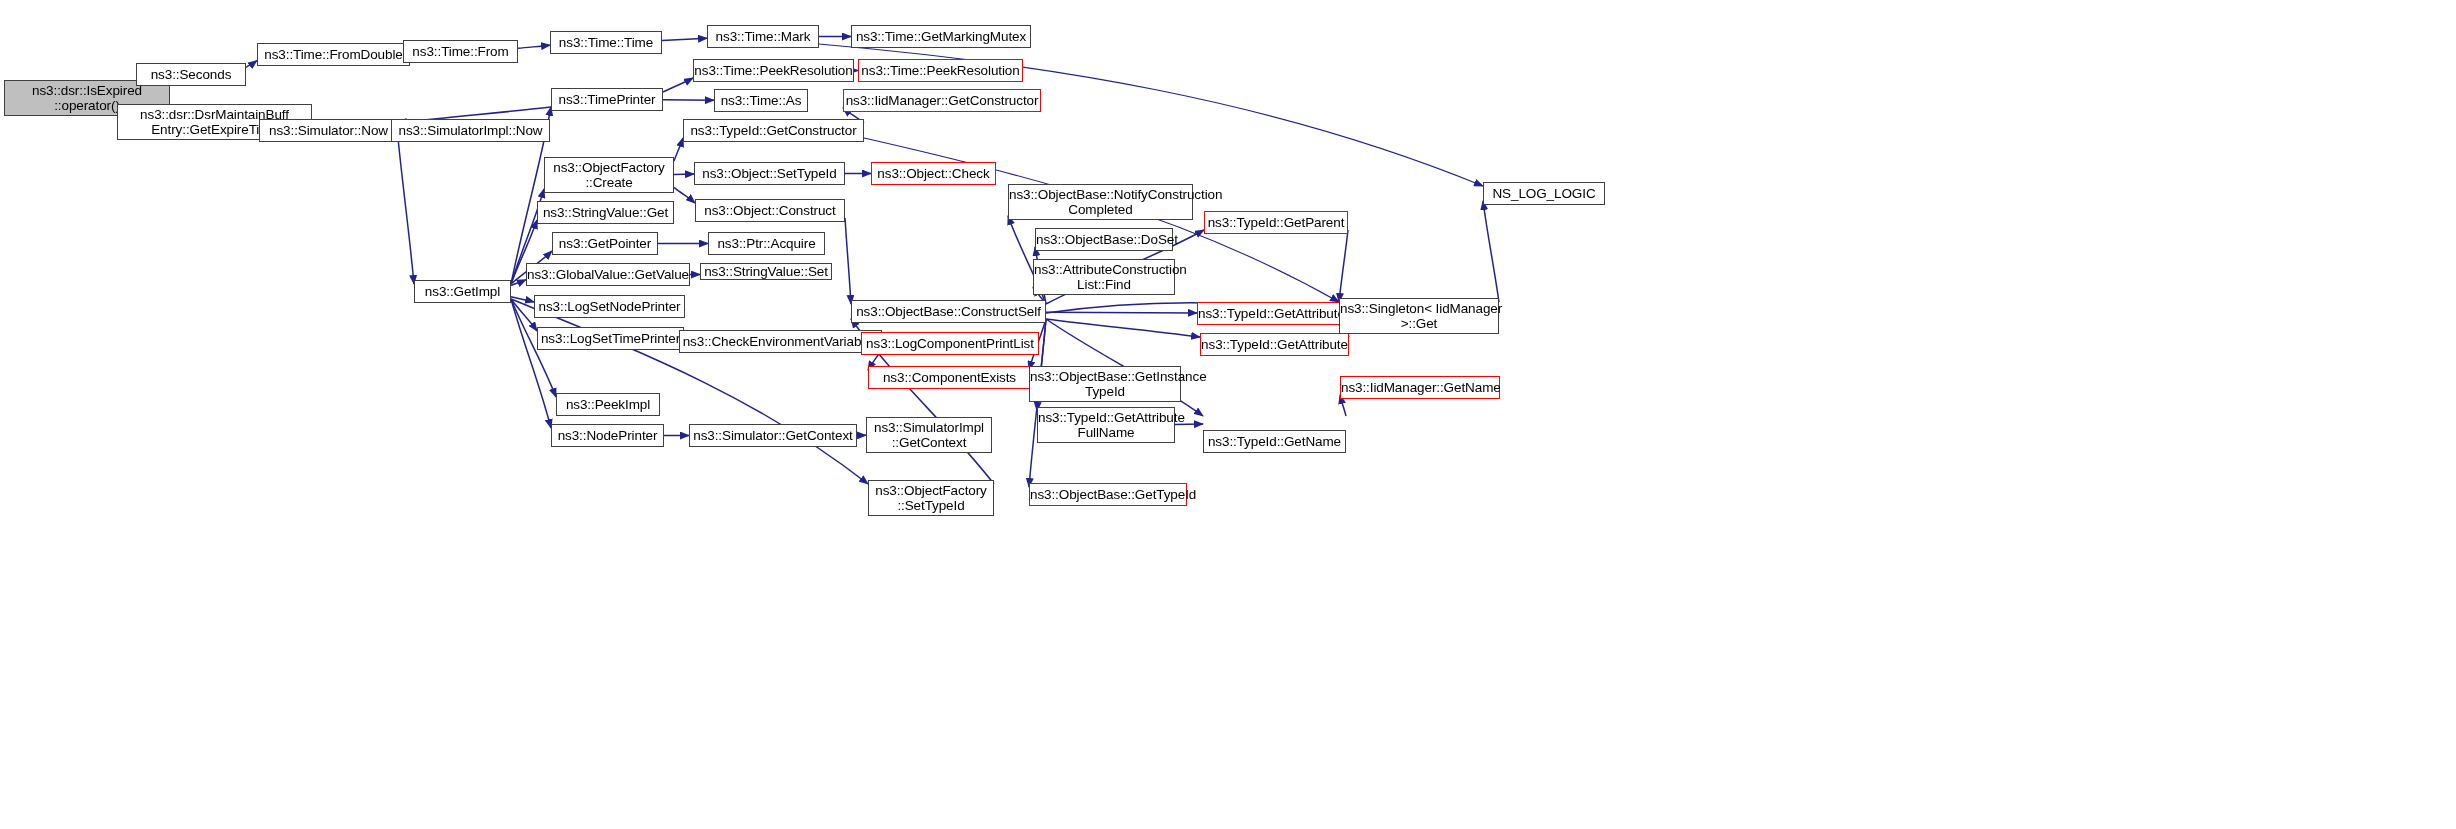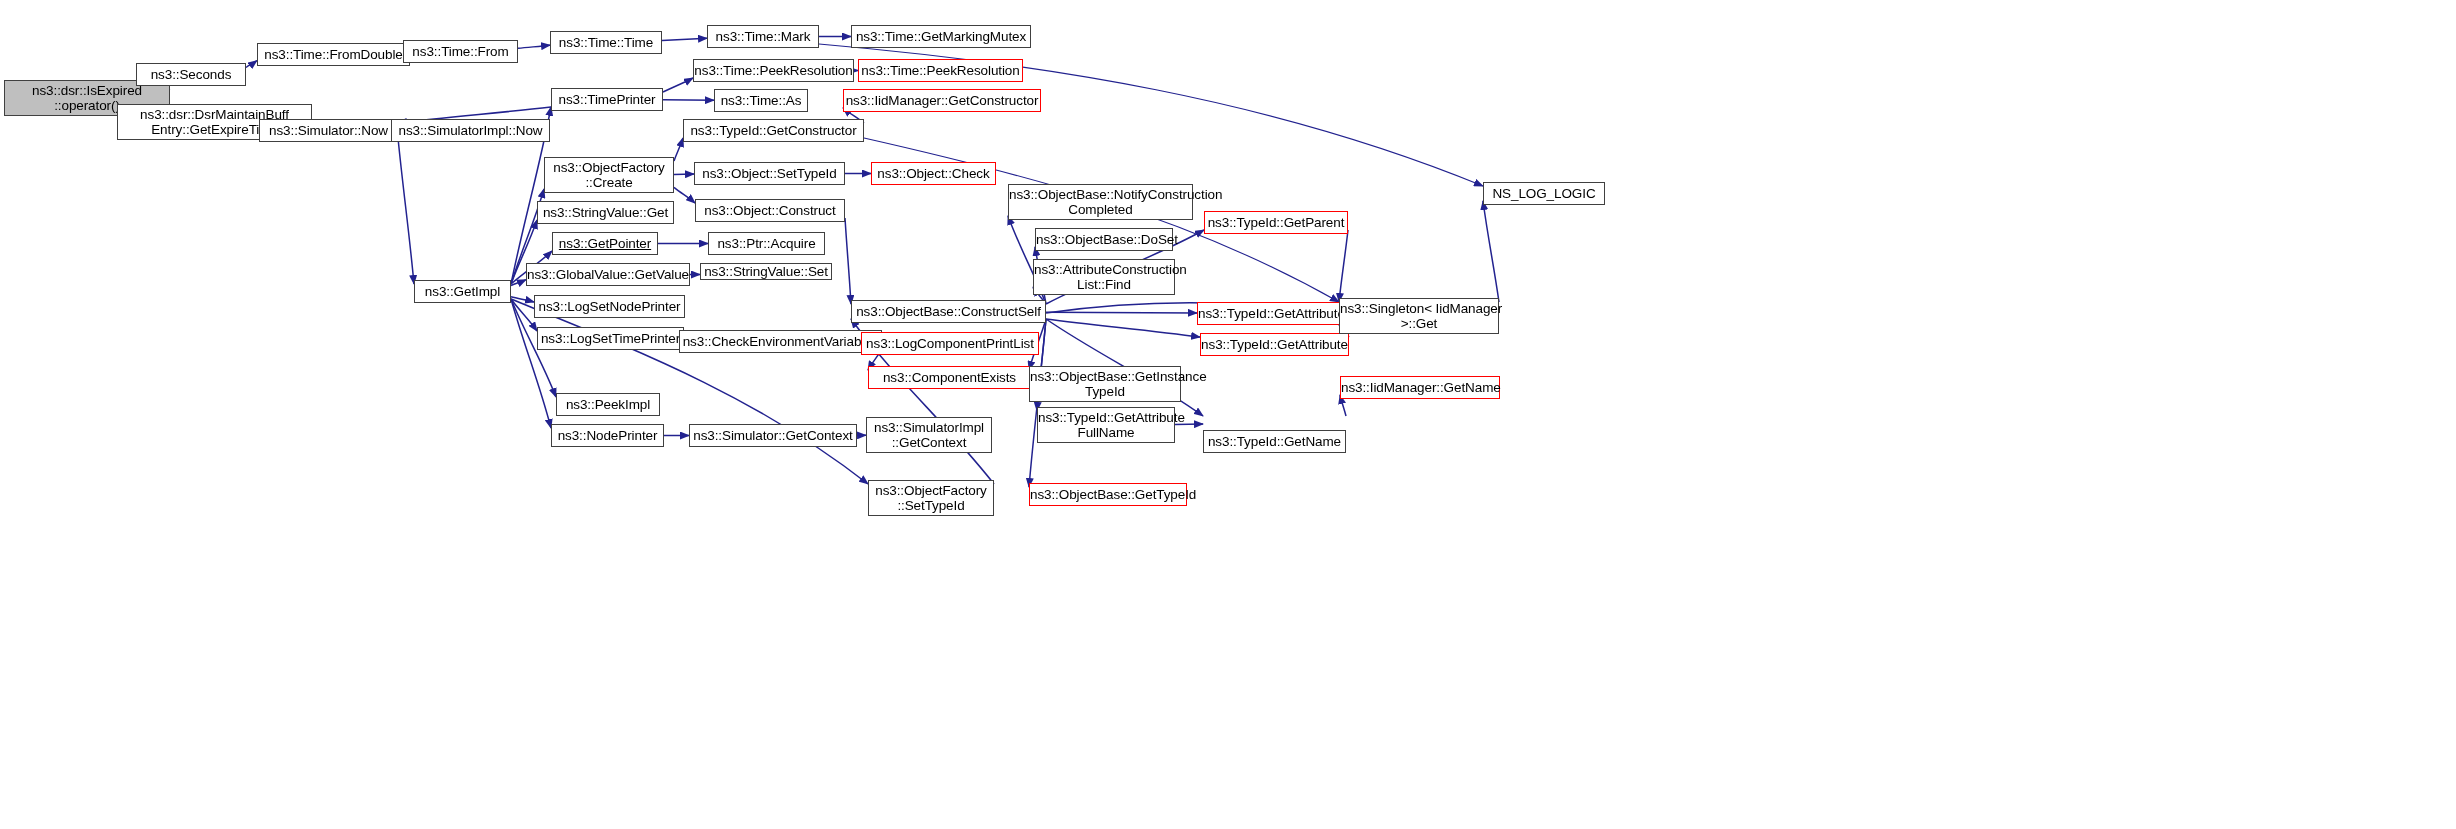--- a/index.html
+++ b/index.html
@@ -117,21 +117,21 @@
       <div class="node" style="left: 707px; top: 25px; width: 112px; height: 23px;"><span>ns3::Time::Mark</span></div>
       <div class="node" style="left: 693px; top: 59px; width: 161px; height: 23px;"><span>ns3::Time::PeekResolution</span></div>
       <div class="node" style="left: 714px; top: 89px; width: 94px; height: 23px;"><span>ns3::Time::As</span></div>
       <div class="node" style="left: 683px; top: 119px; width: 181px; height: 23px;"><span>ns3::TypeId::GetConstructor</span></div>
       <div class="node" style="left: 851px; top: 25px; width: 180px; height: 23px;"><span>ns3::Time::GetMarkingMutex</span></div>
       <div class="node red" style="left: 858px; top: 59px; width: 165px; height: 23px;"><span>ns3::Time::PeekResolution</span></div>
       <div class="node red" style="left: 843px; top: 89px; width: 198px; height: 23px;"><span>ns3::IidManager::GetConstructor</span></div>
       <div class="node" style="left: 544px; top: 157px; width: 130px; height: 36px;"><span>ns3::ObjectFactory
 ::Create</span></div>
       <div class="node" style="left: 537px; top: 201px; width: 137px; height: 23px;"><span>ns3::StringValue::Get</span></div>
-      <div class="node" style="left: 552px; top: 232px; width: 106px; height: 23px; text-decoration: underline;"><span>ns3::GetPointer</span></div>
+      <div class="node" style="left: 552px; top: 232px; width: 106px; height: 23px;"><span>ns3::GetPointer</span></div>
       <div class="node" style="left: 526px; top: 263px; width: 164px; height: 23px;"><span>ns3::GlobalValue::GetValue</span></div>
       <div class="node" style="left: 534px; top: 295px; width: 151px; height: 23px;"><span>ns3::LogSetNodePrinter</span></div>
       <div class="node" style="left: 537px; top: 327px; width: 147px; height: 23px;"><span>ns3::LogSetTimePrinter</span></div>
       <div class="node" style="left: 556px; top: 393px; width: 104px; height: 23px;"><span>ns3::PeekImpl</span></div>
       <div class="node" style="left: 551px; top: 424px; width: 113px; height: 23px;"><span>ns3::NodePrinter</span></div>
       <div class="node" style="left: 414px; top: 280px; width: 97px; height: 23px;"><span>ns3::GetImpl</span></div>
       <div class="node" style="left: 694px; top: 162px; width: 151px; height: 23px;"><span>ns3::Object::SetTypeId</span></div>
       <div class="node" style="left: 695px; top: 199px; width: 150px; height: 23px;"><span>ns3::Object::Construct</span></div>
       <div class="node" style="left: 708px; top: 232px; width: 117px; height: 23px;"><span>ns3::Ptr::Acquire</span></div>
       <div class="node" style="left: 700px; top: 263px; width: 132px; height: 17px;"><span>ns3::StringValue::Set</span></div>

